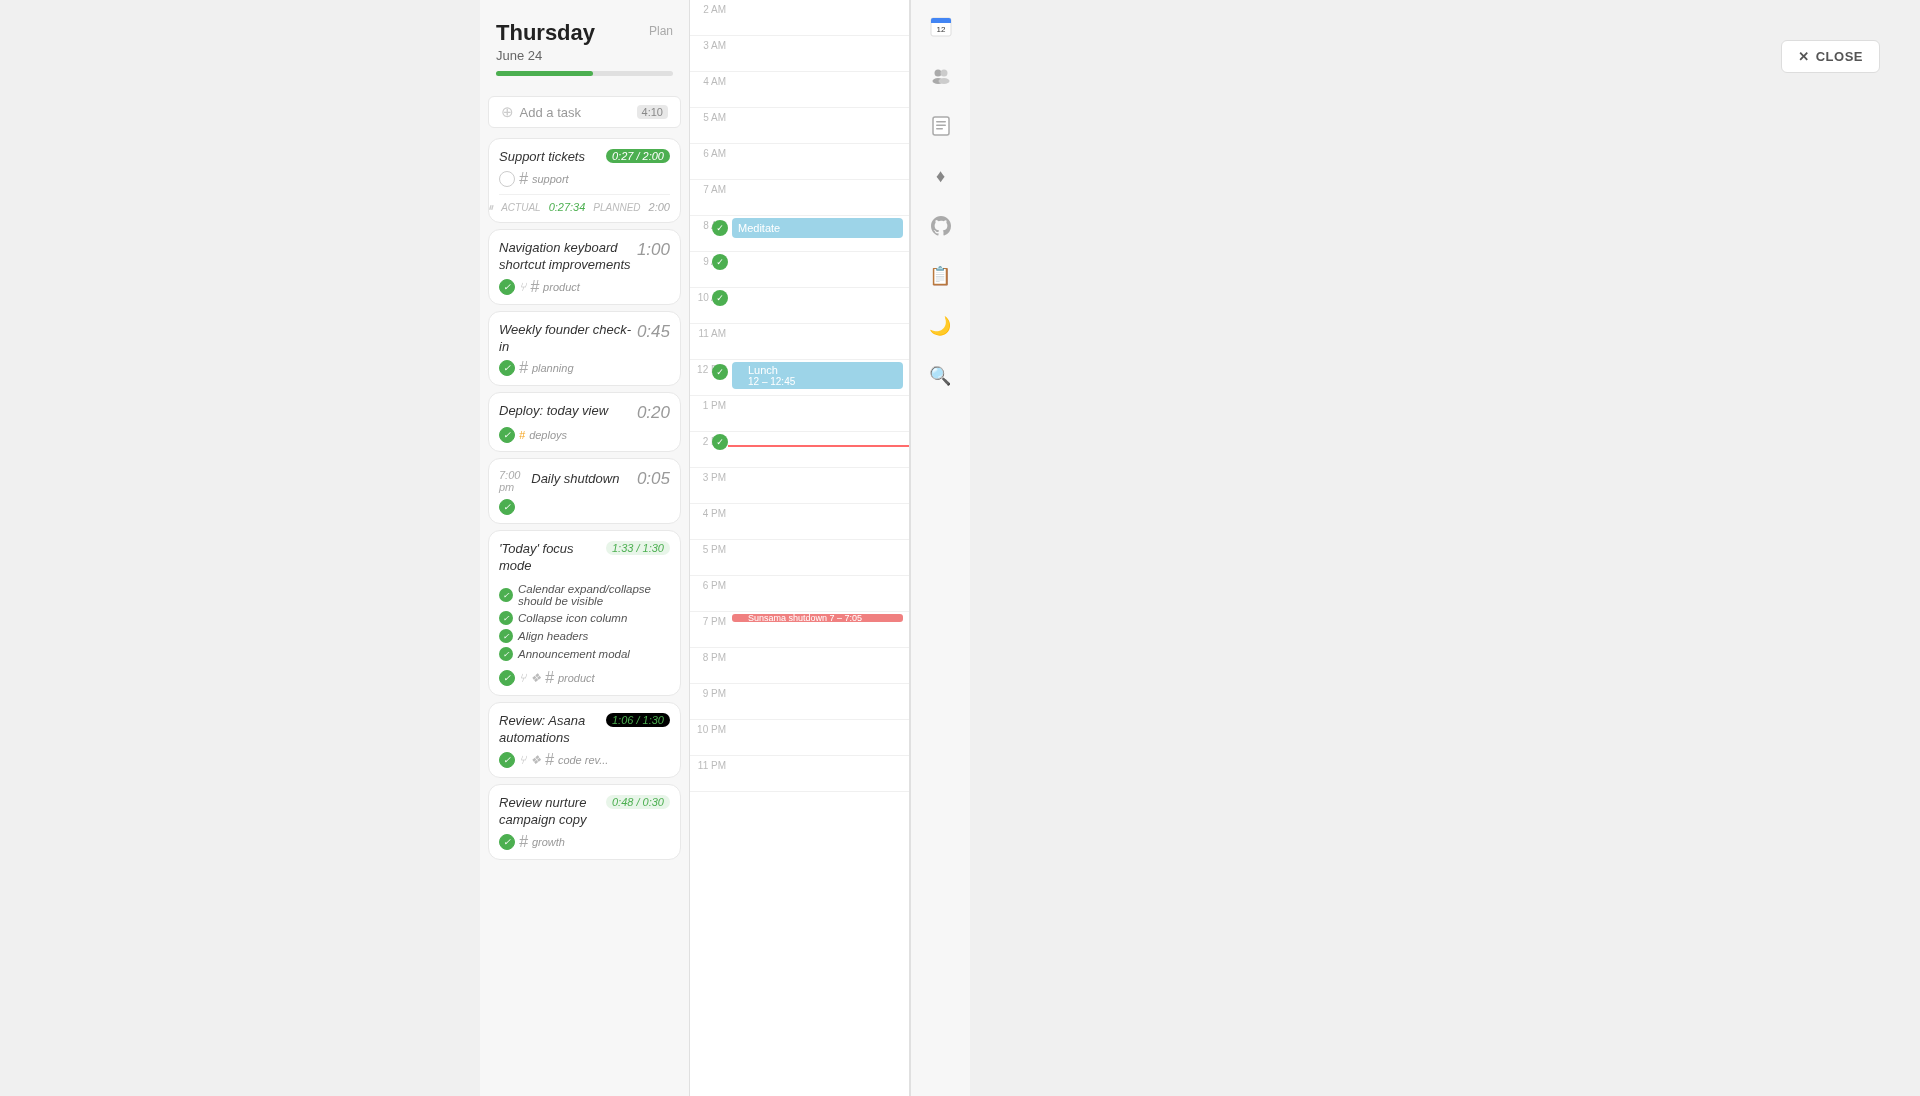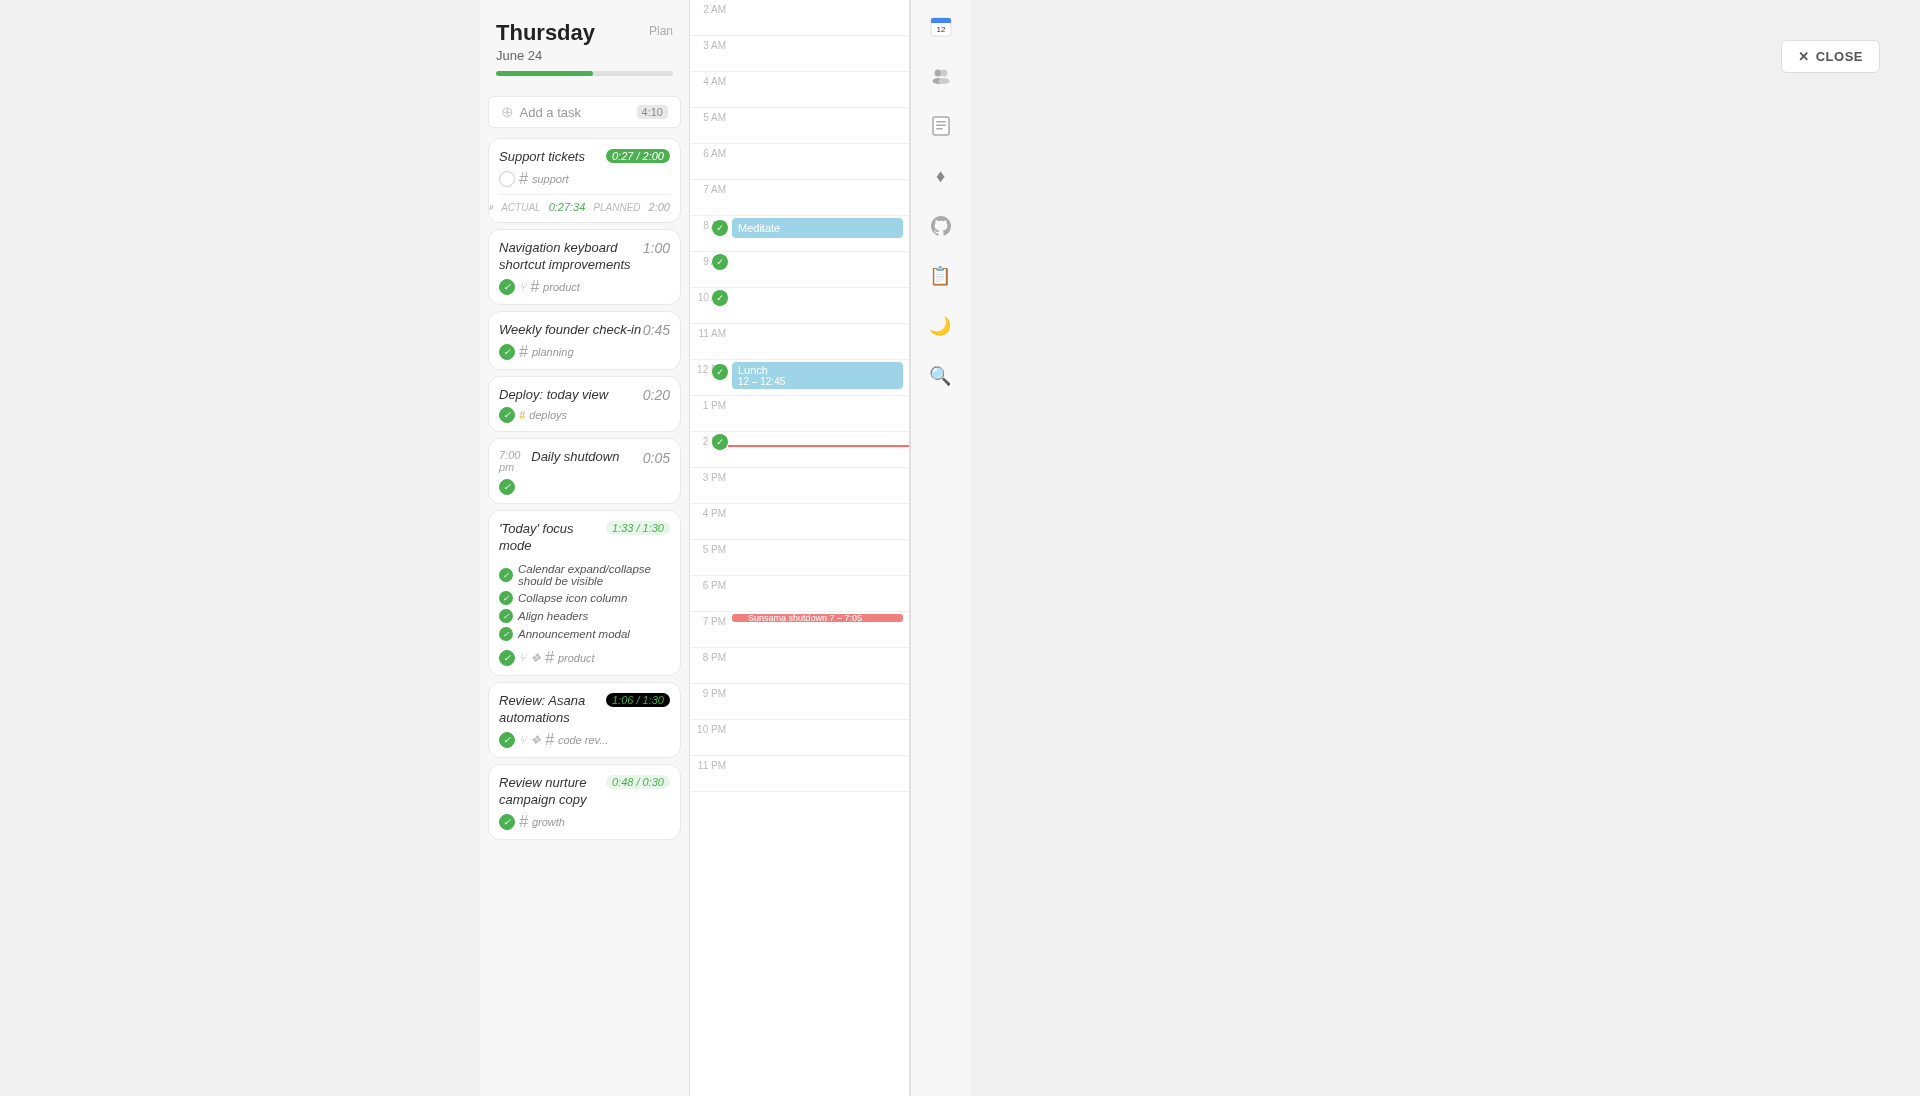--- a/index.html
+++ b/index.html
@@ -137,21 +137,21 @@
       font-size: 11px;
       background: #4CAF50;
       color: #fff;
       padding: 1px 6px;
       border-radius: 10px;
       white-space: nowrap;
       margin-left: 14px;
     }
 
     .task-time-plain {
-      font-size: 14px;
+      font-size: 17px;
       color: #999;
       margin-left: 0;
     }
 
     .task-meta-row {
       display: flex;
       align-items: center;
       gap: 4px;
       margin-top: 4px;
     }
@@ -579,21 +579,21 @@
       <div style="position:absolute;top:218px;left:42px;right:6px;height:20px;background:#9DD4E8;border-radius:4px;padding:2px 6px;font-size:11px;color:#fff;display:flex;align-items:center;">
         <span>Meditate</span>
       </div>
 
       <div style="position:absolute;top:220px;left:22px;width:16px;height:16px;border-radius:50%;background:#4CAF50;display:flex;align-items:center;justify-content:center;font-size:9px;color:#fff;">✓</div>
 
       <div style="position:absolute;top:254px;left:22px;width:16px;height:16px;border-radius:50%;background:#4CAF50;display:flex;align-items:center;justify-content:center;font-size:9px;color:#fff;">✓</div>
 
       <div style="position:absolute;top:290px;left:22px;width:16px;height:16px;border-radius:50%;background:#4CAF50;display:flex;align-items:center;justify-content:center;font-size:9px;color:#fff;">✓</div>
 
-      <div style="position:absolute;top:362px;left:42px;right:6px;height:27px;background:#9DD4E8;border-radius:4px;padding:2px 6px;font-size:11px;color:#fff;">
+      <div style="position:absolute;top:362px;left:42px;right:6px;height:27px;background:#9DD4E8;border-radius:4px;padding:2px 16px;font-size:11px;color:#fff;">
         <div>Lunch</div>
         <div style="font-size:10px;">12 – 12:45</div>
       </div>
 
       <div style="position:absolute;top:364px;left:22px;width:16px;height:16px;border-radius:50%;background:#4CAF50;display:flex;align-items:center;justify-content:center;font-size:9px;color:#fff;">✓</div>
 
       <div style="position:absolute;top:434px;left:22px;width:16px;height:16px;border-radius:50%;background:#4CAF50;display:flex;align-items:center;justify-content:center;font-size:9px;color:#fff;">✓</div>
 
       <div style="position:absolute;top:445px;left:38px;right:0;height:2px;background:#ff6b6b;z-index:5;"></div>
 

